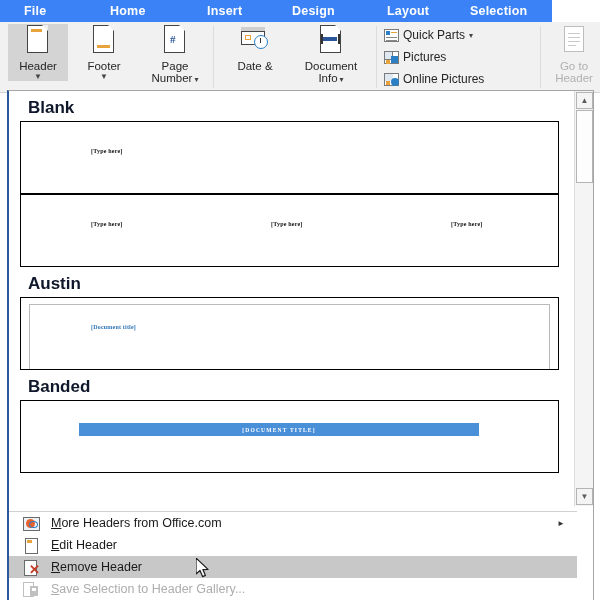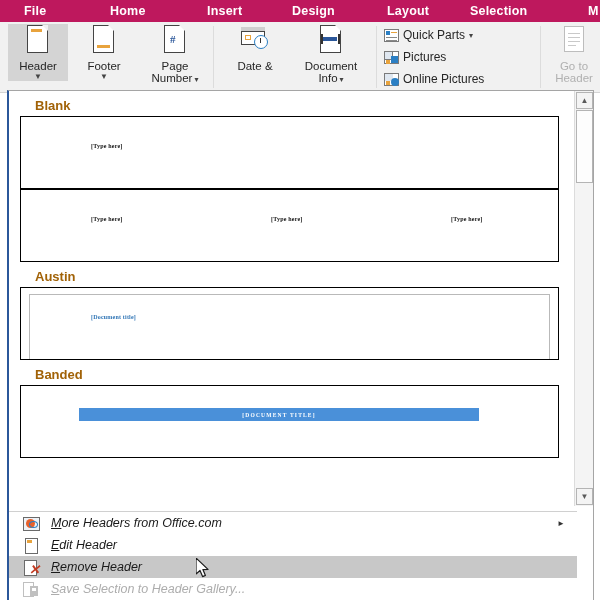--- a/index.html
+++ b/index.html
@@ -6,22 +6,22 @@
   body{
     width:600px;height:600px;overflow:hidden;
     font-family:"Liberation Sans", sans-serif;
     background:#ffffff;
     -webkit-font-smoothing:none;
   }
   .app{position:relative;width:600px;height:600px;overflow:hidden;background:#fff;}
 
   
   .tabstrip{
-    position:absolute;left:0;top:0;width:600px;height:22px;
-    background:#be185d;
+    position:absolute;left:0;top:0;width:552px;height:22px;
+    background:#3b82f6;
     display:flex;align-items:center;
   }
   .tab{
     color:#ffffff;font-size:12.5px;font-weight:bold;
     letter-spacing:.2px;white-space:nowrap;
     padding:0 2px;line-height:22px;
   }
 
   
   .ribbon{
@@ -75,22 +75,22 @@
   }
   .panel-scrollarea{
     position:absolute;left:0;top:0;width:568px;height:415px;overflow:hidden;
   }
   .grouphdr{
     height:20px;line-height:20px;background:#f0f0f0;
     font-size:12.5px;font-weight:bold;color:#2a3a55;
     padding-left:14px;border-bottom:1px solid #e2e2e2;
   }
   .item-name{
-    font-size:13px;font-weight:bold;color:#a16207;
-    padding-left:26px;margin-top:7px;margin-bottom:3px;
+    font-size:17px;font-weight:bold;color:#0f172a;
+    padding-left:19px;margin-top:7px;margin-bottom:3px;
   }
   .preview{
     position:relative;margin-left:11px;margin-right:18px;height:73px;
     background:#ffffff;border:1.5px solid #000;box-sizing:border-box;
     overflow:hidden;
   }
   .ph{
     position:absolute;font-size:6px;font-weight:bold;color:#111;
     font-family:"Liberation Serif", serif;letter-spacing:.2px;white-space:nowrap;
   }
@@ -118,21 +118,20 @@
   .arrowglyph{font-size:8px;color:#5a5a5a;line-height:8px;}
   .sb-thumb{
     position:absolute;left:1px;top:19px;width:17px;height:73px;
     background:#fdfdfd;border:1px solid #b4b4b4;box-sizing:border-box;
   }
 
   
   .menu{
     position:absolute;left:0;bottom:0;width:568px;background:#fff;
     border-top:1px solid #d0d0d0;
-    font-style:italic;
   }
   .mitem{
     position:relative;height:22px;display:flex;align-items:center;
     font-size:12.5px;color:#1a1a1a;padding-left:14px;
   }
   .mitem.hl{background:#c8c8c8;}
   .mitem.dis{color:#adadad;}
   .mitem .micon{
     width:16px;height:15px;flex:none;margin-right:12px;position:relative;
   }

